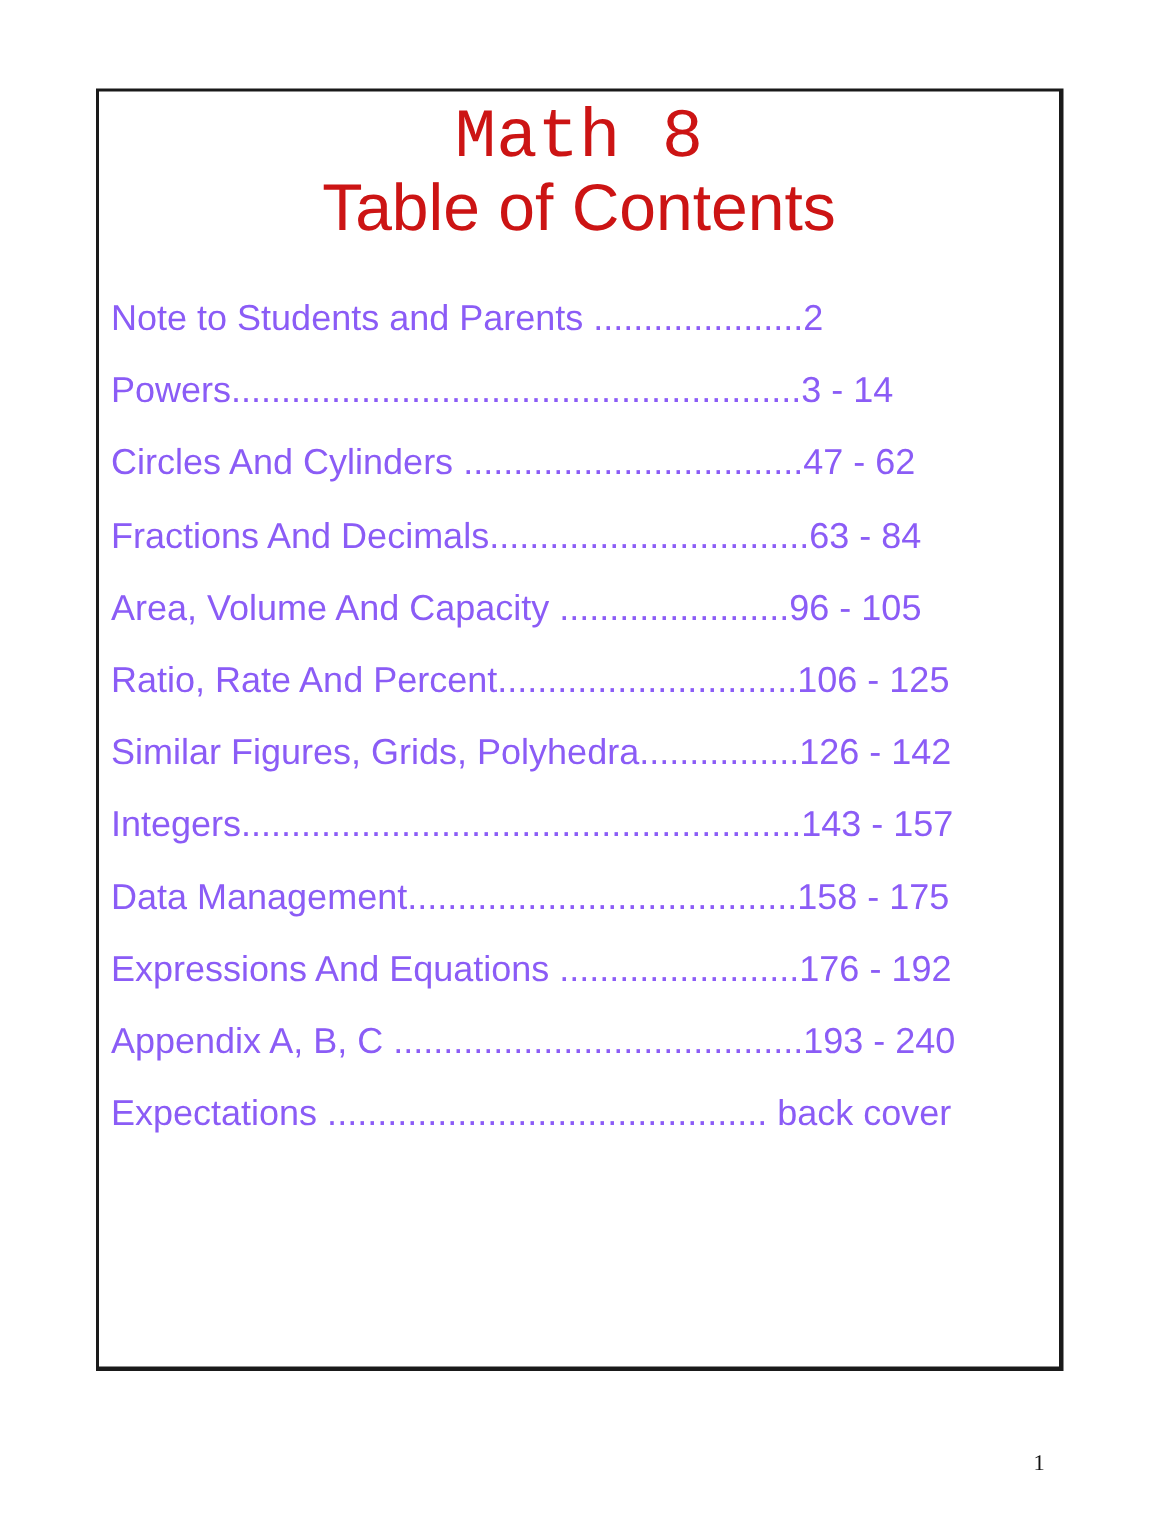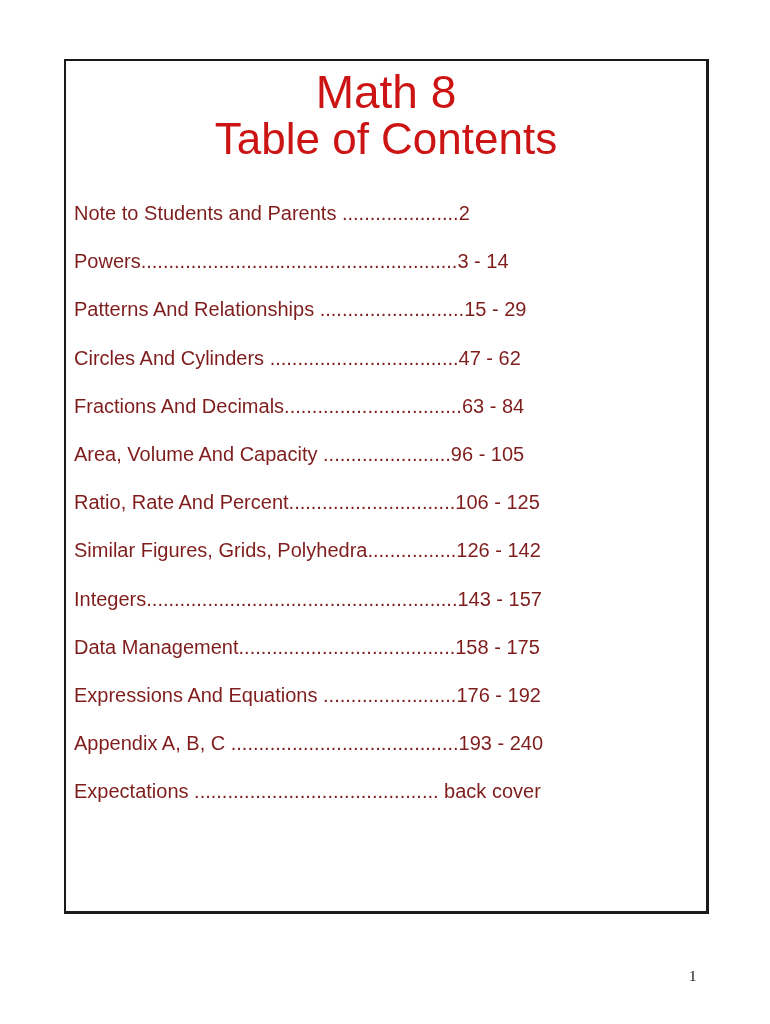--- a/index.html
+++ b/index.html
@@ -28,42 +28,43 @@
     }
     .title {
       position: absolute;
       left: 0;
       right: 0;
       top: 4px;
       text-align: center;
       color: #cc1414;
       font-size: 46px;
       line-height: 54px;
+      font-family: Liberation Mono, monospace;
     }
     .subtitle {
       position: absolute;
       left: 0;
       right: 0;
       top: 58px;
       text-align: center;
       color: #cc1414;
       font-size: 44px;
       line-height: 40px;
     }
     .toc {
       position: absolute;
       left: 8px;
       top: 138px;
       width: 630px;
     }
     .toc-row {
       position: relative;
       height: 48.2px;
-      color: #7f1d1d;
-      font-size: 20px;
+      color: #8b5cf6;
+      font-size: 24px;
       line-height: 28px;
       white-space: nowrap;
     }
     .toc-row .entry {
       position: absolute;
       left: 0;
       top: 0;
     }
   </style>
 </head>
@@ -72,23 +73,20 @@
 <div class="frame">
   <div class="title">Math 8</div>
   <div class="subtitle">Table of Contents</div>
 
   <div class="toc">
     <div class="toc-row">
         <span class="entry">Note to Students and Parents .....................2</span>
       </div>
     <div class="toc-row">
         <span class="entry">Powers.........................................................3 - 14</span>
-      </div>
-    <div class="toc-row">
-        <span class="entry">Patterns And Relationships ..........................15 - 29</span>
       </div>
     <div class="toc-row">
         <span class="entry">Circles And Cylinders ..................................47 - 62</span>
       </div>
     <div class="toc-row">
         <span class="entry">Fractions And Decimals................................63 - 84</span>
       </div>
     <div class="toc-row">
         <span class="entry">Area, Volume And Capacity  .......................96 - 105</span>
       </div>

